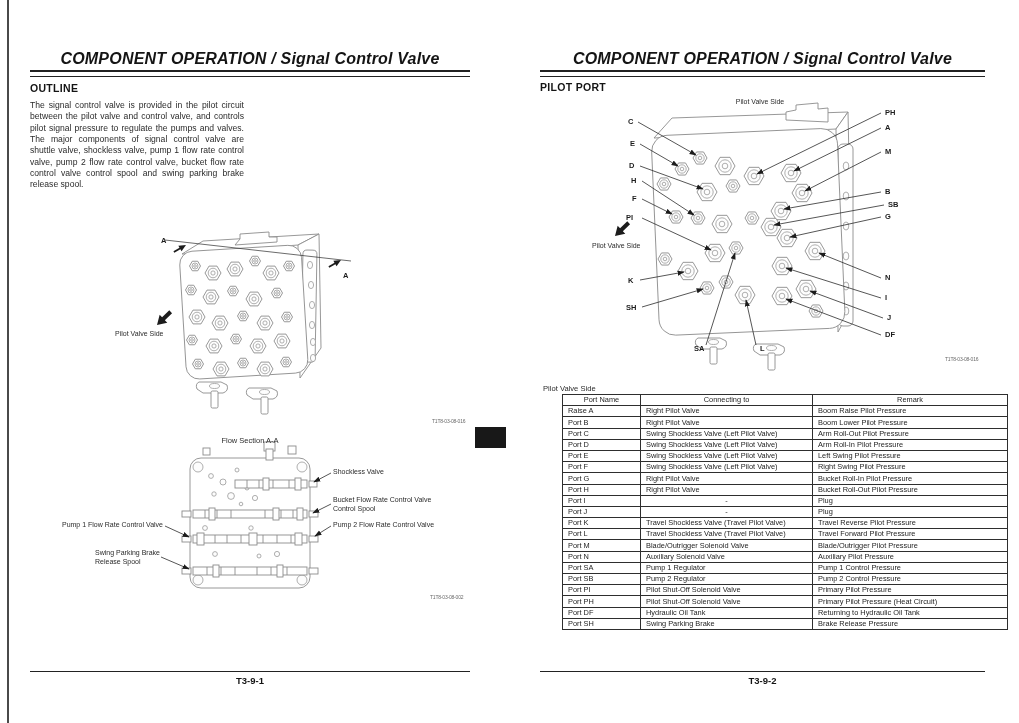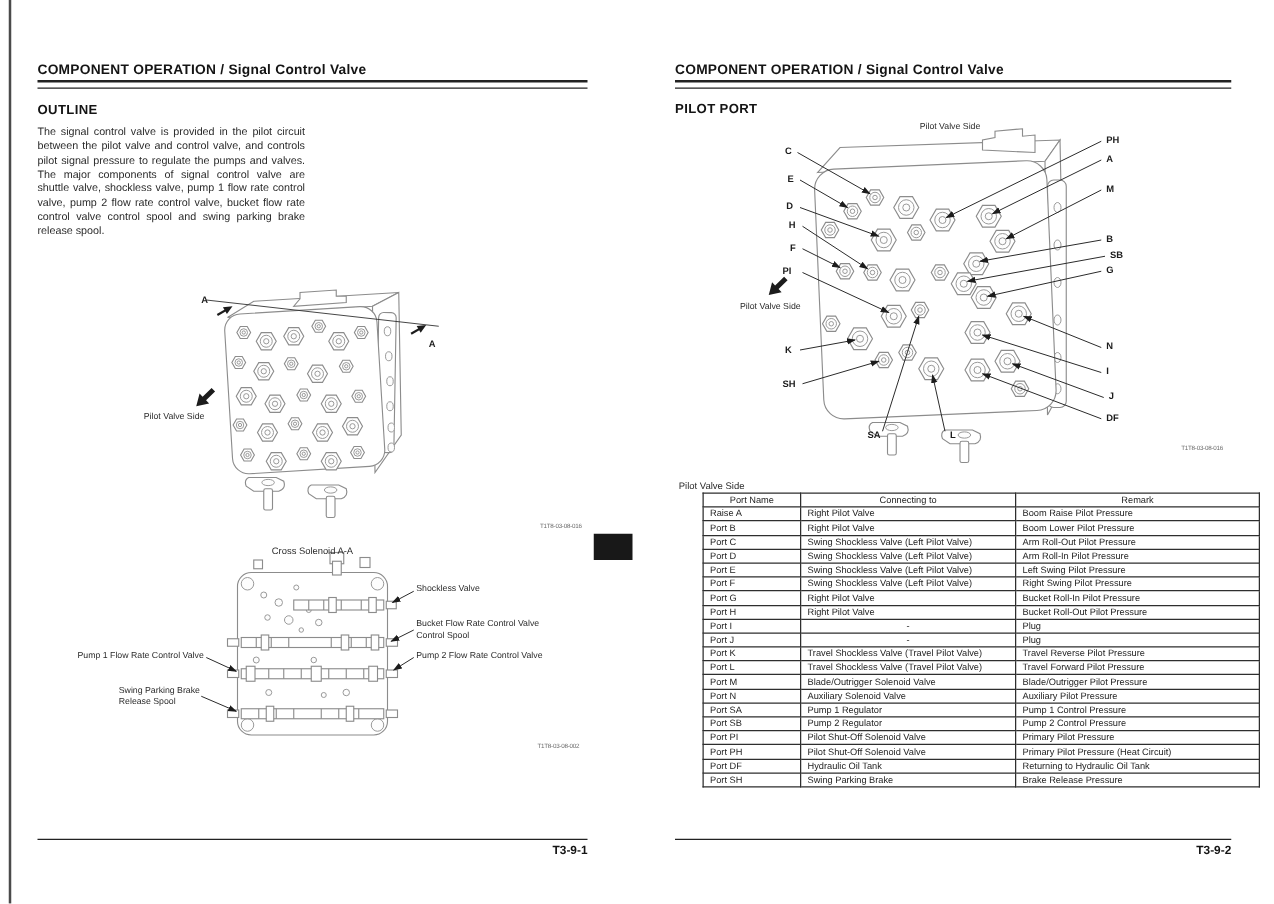--- a/index.html
+++ b/index.html
@@ -3,34 +3,34 @@
 <meta charset="utf-8">
 <style>
   html,body { margin:0; padding:0; background:#ffffff; }
   .sheet {
     position:relative; width:1019px; height:723px; background:#fff;
     font-family:"Liberation Sans", sans-serif; color:#222; overflow:hidden;
   }
   .abs { position:absolute; }
   .page-edge { left:7px; top:0; width:2px; height:723px; background:#4a4a4a; }
 
-  .hdr { font-weight:bold; font-size:11px; color:#141414; letter-spacing:0.2px; }
+  .hdr { text-align:center; font-weight:bold; font-size:16px; color:#141414; letter-spacing:0.2px;font-style:italic; }
   .hdr-rule { height:4px; border-top:2.5px solid #222; border-bottom:1.2px solid #222; }
   .sect { font-weight:bold; font-size:10.5px; color:#141414; letter-spacing:0.3px; }
   .bodytext { font-size:8.6px; line-height:1.32; text-align:justify; color:#2b2b2b; }
 
   .diag-label { font-size:7px; color:#2b2b2b; white-space:nowrap; }
   .port-label { font-size:7.5px; font-weight:bold; color:#1c1c1c; white-space:nowrap; transform:translateY(-50%); }
   .fig-code { font-size:5px; color:#6b6b6b; letter-spacing:-0.2px; white-space:nowrap; }
   .cs-title { font-size:7.5px; color:#2b2b2b; text-align:center; }
 
   .tab-marker { background:#181818; }
 
   .footer-rule { height:0; border-top:1.2px solid #222; }
-  .footer-text { font-weight:bold; font-size:9.5px; text-align:right; color:#141414; }
+  .footer-text { font-weight:bold; font-size:9.5px; text-align:center; color:#141414; }
 
   table.ports { border-collapse:collapse; width:445px; table-layout:fixed;margin-left:19px; }
   table.ports th, table.ports td {
     border:0.9px solid #2e2e2e; font-size:7.4px; font-weight:normal;
     padding:0.5px 5px; height:9.2px; line-height:1.05; overflow:hidden; white-space:nowrap;
     color:#242424;
   }
   table.ports th { text-align:center; }
   table.ports td { text-align:left; }
   table.ports td.center { text-align:center; }
@@ -149,21 +149,21 @@
     </svg>
     <span class="abs port-label" style="left:106px; top:10px;">A</span>
     <span class="abs port-label" style="left:288px; top:45px;">A</span>
     <span class="abs diag-label" style="left:60px; top:100px;">Pilot Valve Side</span>
   </div>
   <span class="abs fig-code" style="left:432px; top:418px;">T1T8-03-08-016</span>
 
   <div class="abs tab-marker" style="left:475px; top:427px; width:31px; height:21px;"></div>
 
   <div class="abs" style="left:45px; top:436px; width:420px; height:162px;">
-    <div class="abs cs-title" style="left:130px; top:0; width:150px;">Cross Solenoid A-A</div>
+    <div class="abs cs-title" style="left:130px; top:0; width:150px;">Flow Section A-A</div>
     <svg width="420" height="162" viewBox="0 0 420 162">
 
       <rect class="mech" x="145" y="22" width="120" height="130" rx="11"></rect>
 
       <rect class="mech" x="219" y="6" width="11" height="9"></rect>
       <rect class="mech" x="221" y="13" width="7" height="11"></rect>
       <rect class="mech" x="243" y="10" width="8" height="8"></rect>
       <rect class="mech" x="158" y="12" width="7" height="7"></rect>
 
       <circle class="mech2" cx="153" cy="31" r="5"></circle>

